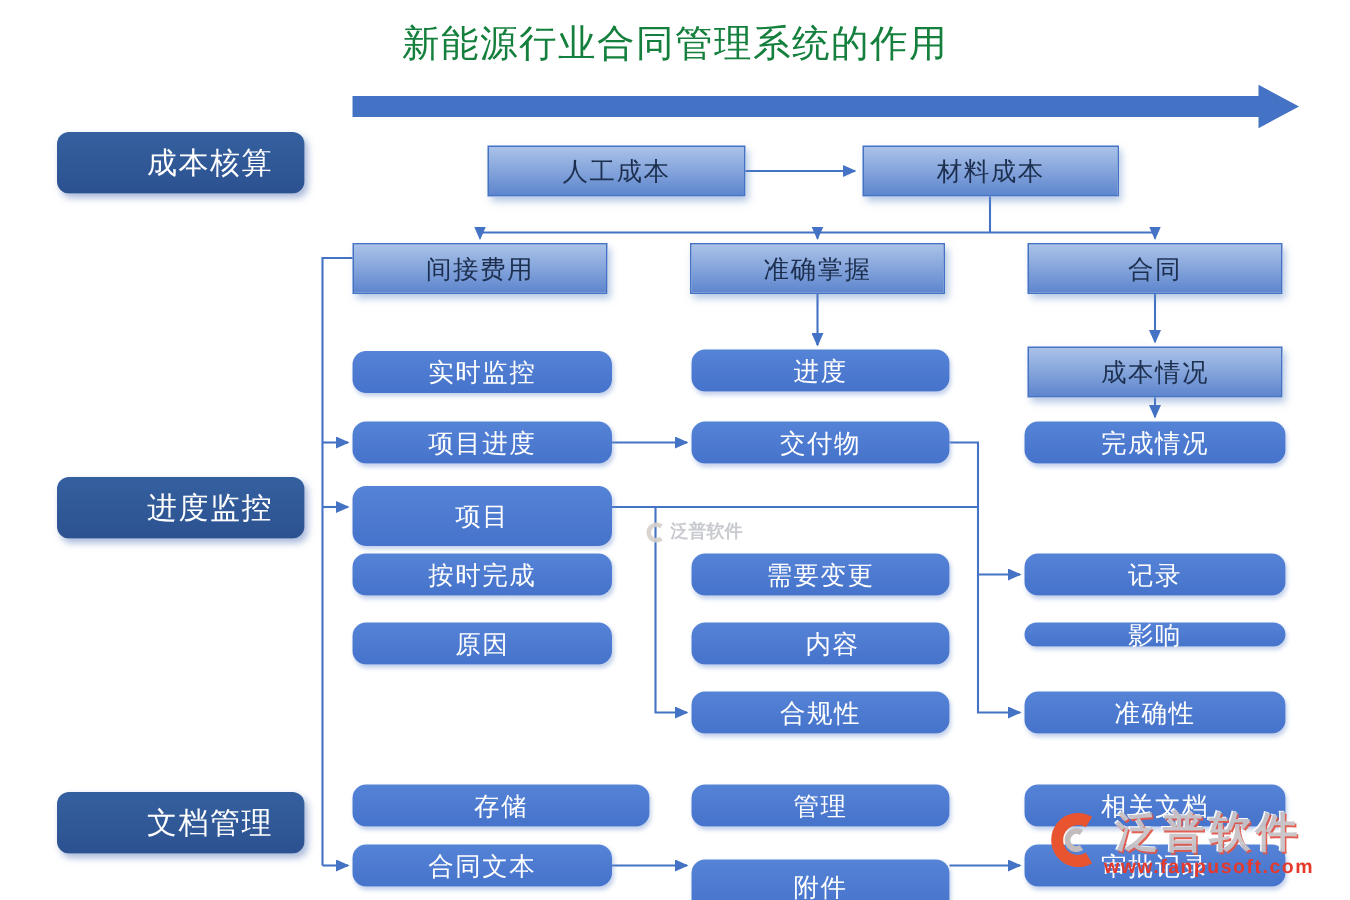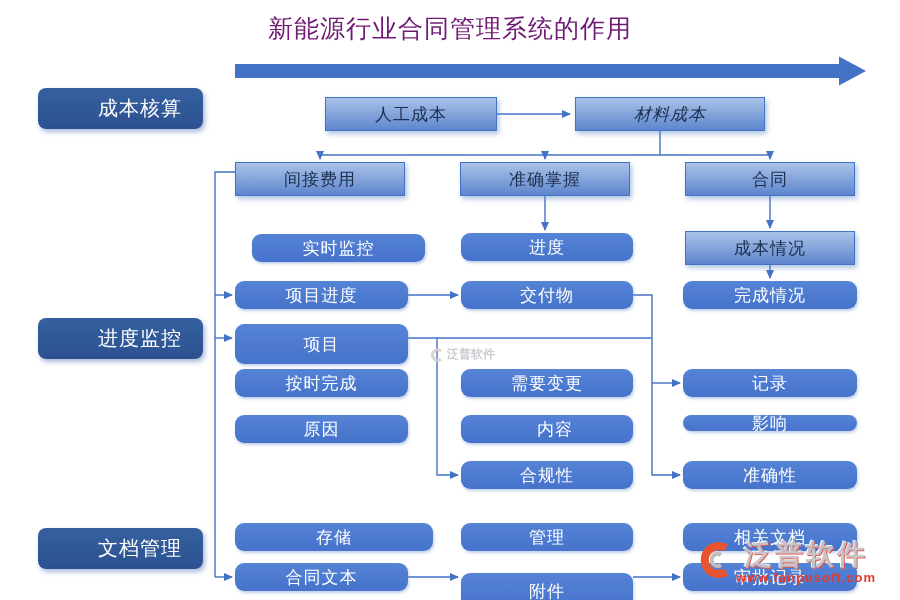--- a/index.html
+++ b/index.html
@@ -2,21 +2,21 @@
 <html><head>
 <meta charset="utf-8">
 <style>
   html,body{margin:0;padding:0;background:#fff;}
   #canvas{
     position:relative;width:900px;height:600px;background:#ffffff;overflow:hidden;
     font-family:"Liberation Serif","DejaVu Serif",serif;
   }
   #title{
     position:absolute;left:0;top:12px;width:900px;text-align:center;
-    font-size:25px;letter-spacing:1px;color:#701a75;
+    font-size:25px;letter-spacing:1px;color:#15803d;
   }
   .box{position:absolute;display:flex;align-items:center;justify-content:center;box-sizing:border-box;}
   .cat{
     background:linear-gradient(#35609f,#2c5190);
     border-radius:8px;color:#ffffff;font-size:20px;letter-spacing:1px;
     box-shadow:2px 3px 5px rgba(100,130,190,.55);
     padding-left:39px;
   }
   .grad{
     background:linear-gradient(#aac2e8,#5e86ce);
@@ -82,28 +82,28 @@
       <path d="M408,577 L458,577" marker-end="url(#arw)"></path>
       <path d="M633,577 L680,577" marker-end="url(#arw)"></path>
     </g>
   </svg>
 
   <div class="box cat" style="left:38px;top:88px;width:165px;height:41px;">成本核算</div>
   <div class="box cat" style="left:38px;top:318px;width:165px;height:41px;">进度监控</div>
   <div class="box cat" style="left:38px;top:528px;width:165px;height:41px;">文档管理</div>
 
   <div class="box grad" style="left:325px;top:97px;width:172px;height:34px;">人工成本</div>
-  <div class="box grad" style="left:575px;top:97px;width:190px;height:34px;font-style:italic;">材料成本</div>
+  <div class="box grad" style="left:575px;top:97px;width:171px;height:34px;">材料成本</div>
 
   <div class="box grad" style="left:235px;top:162px;width:170px;height:34px;">间接费用</div>
   <div class="box grad" style="left:460px;top:162px;width:170px;height:34px;">准确掌握</div>
   <div class="box grad" style="left:685px;top:162px;width:170px;height:34px;">合同</div>
   <div class="box grad" style="left:685px;top:231px;width:170px;height:34px;">成本情况</div>
 
-  <div class="box node" style="left:235px;top:234px;width:173px;height:28px;margin-left:17px;">实时监控</div>
+  <div class="box node" style="left:235px;top:234px;width:173px;height:28px;">实时监控</div>
   <div class="box node" style="left:235px;top:281px;width:173px;height:28px;">项目进度</div>
   <div class="box node" style="left:235px;top:324px;width:173px;height:40px;">项目</div>
   <div class="box node" style="left:235px;top:369px;width:173px;height:28px;">按时完成</div>
   <div class="box node" style="left:235px;top:415px;width:173px;height:28px;">原因</div>
   <div class="box node" style="left:235px;top:523px;width:198px;height:28px;">存储</div>
   <div class="box node" style="left:235px;top:563px;width:173px;height:28px;">合同文本</div>
 
   <div class="box node" style="left:461px;top:233px;width:172px;height:28px;">进度</div>
   <div class="box node" style="left:461px;top:281px;width:172px;height:28px;">交付物</div>
   <div class="box node" style="left:461px;top:369px;width:172px;height:28px;">需要变更</div>

